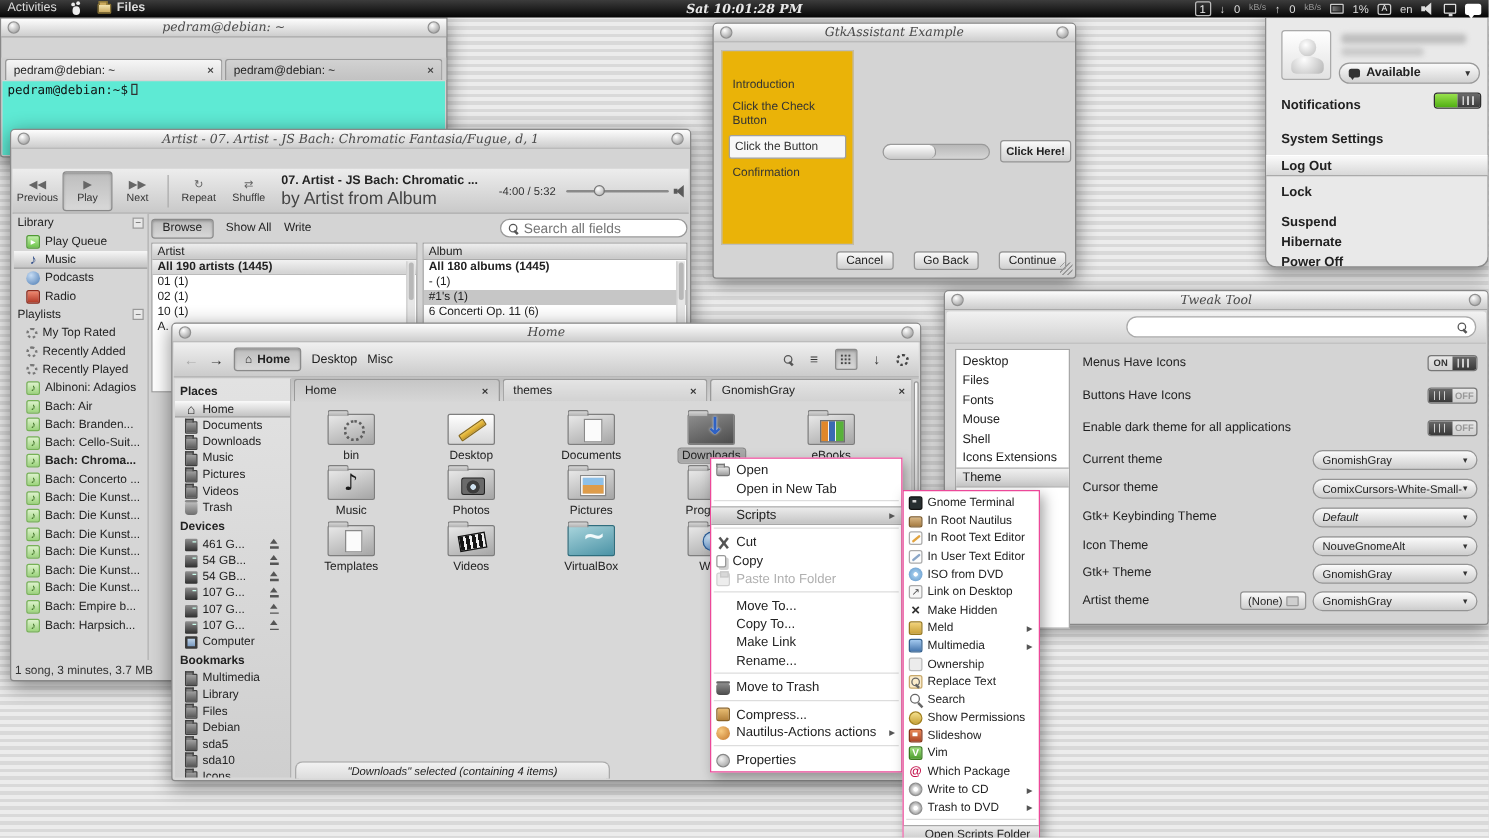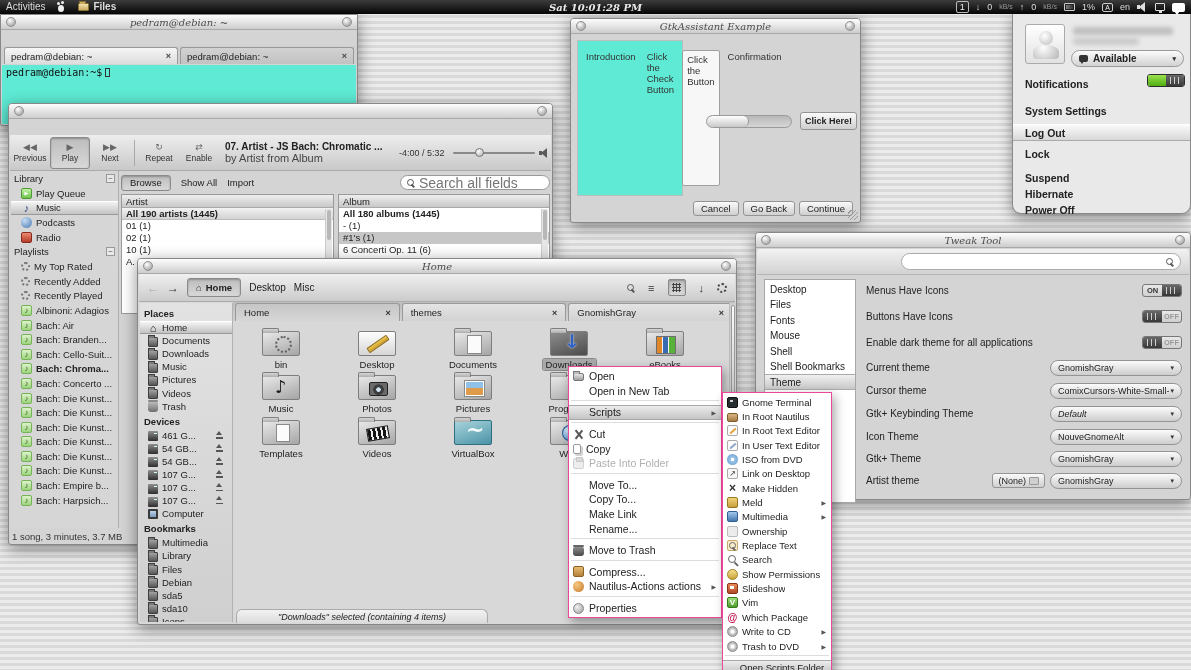--- a/index.html
+++ b/index.html
@@ -51,27 +51,27 @@
 .ttab{flex:1;display:flex;align-items:center;font-size:9.5px;color:#222;padding:0 6px;border:1px solid #999;border-bottom:none;border-radius:3px 3px 0 0}
 .ttab .x{margin-left:auto;font-weight:bold;font-size:9px;color:#444}
 .ttab.active{background:linear-gradient(#f6f6f6,#dcdcdc)}
 .ttab.inactive{background:linear-gradient(#d2d2d2,#c2c2c2)}
 .tcontent{position:absolute;left:1px;right:1px;top:50px;bottom:1px;background:#5eead4;font:10px "DejaVu Sans Mono",monospace;color:#111;padding:2px 4px}
 .cursor{display:inline-block;width:5px;height:9px;border:1px solid #333;vertical-align:-1px;margin-left:3px}
 .tscroll{position:absolute;right:2px;top:52px;bottom:3px;width:9px;background:#e4e4e4;border:1px solid #bbb;border-radius:4px}
 .tscroll::before{content:"";position:absolute;left:1px;right:1px;top:1px;height:22px;background:linear-gradient(#fafafa,#c6c6c6);border:1px solid #999;border-radius:4px}
 
 .assist{left:570px;top:18px;width:291px;height:205px;z-index:6}
-.asidebar{position:absolute;left:6px;top:21px;width:106px;bottom:26px;background:#5eead4;border:1px solid #bdbdbd;padding:9px 5px;font-size:9.5px;color:#333;display:flex;flex-direction:row;gap:5px}
+.asidebar{position:absolute;left:6px;top:21px;width:106px;bottom:26px;background:#eab308;border:1px solid #bdbdbd;padding:20px 5px;font-size:9.5px;color:#333;display:flex;flex-direction:column;gap:5px}
 .step{padding:1px 3px}
 .step.current{border:1px solid #a0a0a0;border-radius:2px;background:#f7f7f7;padding:3px 4px}
 .progress{position:absolute;left:135px;top:96px;width:86px;height:13px;border-radius:7px;background:linear-gradient(#b8b8b8,#d6d6d6);border:1px solid #9a9a9a;overflow:hidden}
 .pfill{width:50%;height:100%;background:linear-gradient(#ffffff,#c8c8c8);border-radius:7px;border-right:1px solid #999}
 .clickhere{position:absolute;left:229px;top:93px;width:57px;height:18px;font-size:9px;font-weight:bold}
-.abuttons{position:absolute;right:7px;bottom:6px;display:flex;gap:4px}
+.abuttons{position:absolute;right:7px;bottom:6px;display:flex;gap:16px}
 .abuttons .btn{height:15px;padding:0 7px}
 .grip{position:absolute;right:2px;bottom:2px;width:10px;height:10px;background:repeating-linear-gradient(135deg,transparent 0 2px,#9a9a9a 2px 3px)}
 
 .umenu{position:absolute;left:1012px;top:14px;width:179px;height:200px;background:#e9e9e9;border:1px solid #8a8a8a;border-top:none;border-radius:0 0 9px 9px;box-shadow:0 5px 14px rgba(0,0,0,.4);z-index:40;font-size:10.5px;color:#222}
 .avatar{position:absolute;left:12px;top:10px;width:40px;height:40px;background:linear-gradient(#fff,#e2e2e2);border:1px solid #aaa;border-radius:3px}
 .avatar::before{content:"";position:absolute;left:13px;top:6px;width:14px;height:14px;border-radius:50%;background:radial-gradient(circle at 40% 35%,#fff,#bbb)}
 .avatar::after{content:"";position:absolute;left:7px;bottom:4px;width:26px;height:14px;border-radius:50% 50% 4px 4px;background:radial-gradient(circle at 40% 20%,#fdfdfd,#b5b5b5)}
 .nameblur{position:absolute;left:60px;top:13px;width:100px;height:8px;background:#bfbfbf;border-radius:3px;filter:blur(2px)}
 .nameblur2{position:absolute;left:60px;top:24px;width:66px;height:7px;background:#cacaca;border-radius:3px;filter:blur(2px)}
 .presence{position:absolute;left:58px;top:36px;width:113px;height:17px;border-radius:9px;background:linear-gradient(#fbfbfb,#d2d2d2);border:1px solid #999;display:flex;align-items:center;gap:5px;padding:0 7px;font-weight:bold;font-size:10px}
@@ -86,36 +86,36 @@
 .logout{position:absolute;left:0;top:110px;width:100%;height:17px;background:linear-gradient(#fafafa,#d8d8d8);border-top:1px solid #fff;border-bottom:1px solid #aaa;display:flex;align-items:center;padding-left:12px;font-weight:bold}
 
 .musicw{left:8px;top:103px;width:545px;height:442px;z-index:10}
 .mtoolbar{position:absolute;left:1px;right:1px;top:31px;height:36px;background:linear-gradient(#ededed,#c9c9c9);border-bottom:1px solid #aaa;display:flex;align-items:center}
 .tbtn{width:40px;height:32px;display:flex;flex-direction:column;align-items:center;justify-content:center;font-size:8.5px;color:#333;gap:1px}
 .tbtn .gl{font-size:9px;color:#666;line-height:9px}
 .tbtn.pressed{border-radius:3px}
 .tsep{width:1px;height:26px;background:#aaa;margin:0 4px}
 .nowplay{width:170px;margin-left:6px;overflow:hidden;white-space:nowrap}
 .nowplay .t1{font-weight:bold;font-size:10px;color:#222}
-.nowplay .t2{font-size:11px;color:#444}
+.nowplay .t2{font-size:14px;color:#444}
 .mtime{font-size:9px;color:#333;margin:0 4px;white-space:nowrap}
 .mslider{position:relative;width:82px;height:10px;margin:0 4px}
 .mslider::before{content:"";position:absolute;left:0;right:0;top:4px;height:2px;background:#8a8a8a;border-radius:1px}
 .mknob{position:absolute;left:27%;top:0;width:9px;height:9px;border-radius:50%;background:radial-gradient(circle at 35% 30%,#fff,#aaa);border:1px solid #777}
 .msidebar{position:absolute;left:2px;top:67px;width:108px;bottom:16px;background:#d6d6d6;border-right:1px solid #b0b0b0;font-size:9.5px;color:#222;overflow:hidden}
 .shead{display:flex;align-items:center;padding:2px 3px;font-size:9.5px}
 .collapse{margin-left:auto;width:9px;height:9px;border:1px solid #999;background:#e8e8e8;font-size:8px;line-height:7px;text-align:center;color:#555}
 .srowm{display:flex;align-items:center;gap:4px;height:14.6px;padding-left:10px}
 .srowm.selected{background:linear-gradient(#f2f2f2,#c4c4c4);border-top:1px solid #fff;border-bottom:1px solid #999}
 .srowm.bold .slabel{font-weight:bold}
 .srowm .slabel{white-space:nowrap;overflow:hidden}
 .browserow{position:absolute;left:112px;right:2px;top:68px;height:21px;display:flex;align-items:center;gap:10px;font-size:9.5px;color:#222}
 .browsebtn{height:16px;padding:0 8px}
 .msearch{margin-left:auto;width:150px;height:15px;background:#fff;border:1px solid #999;border-radius:8px;display:flex;align-items:center;gap:4px;padding:0 6px}
-.msearch input{border:none;outline:none;width:100%;font-size:14px;background:transparent;color:#333}
+.msearch input{border:none;outline:none;width:100%;font-size:11px;background:transparent;color:#333}
 .mlist{position:absolute;top:90px;height:120px;background:#fff;border:1px solid #9a9a9a}
 .mlist.artist{left:112px;width:213px}
 .mlist.album{left:329px;width:212px}
 .mlhead{height:13px;background:linear-gradient(#eee,#c8c8c8);border-bottom:1px solid #aaa;font-size:9.5px;padding:0 4px;color:#222;line-height:13px}
 .mlrow{height:12px;line-height:12px;font-size:9.5px;padding:0 4px;color:#222;white-space:nowrap;overflow:hidden}
 .mlrow.selhead{font-weight:bold;background:linear-gradient(#f2f2f2,#d2d2d2);border-bottom:1px solid #bbb}
 .mlrow.boldrow{font-weight:bold}
 .mlrow.selrow{background:#c6c6c6}
 .mlscroll{position:absolute;right:1px;top:14px;bottom:1px;width:7px;background:#e6e6e6;border-left:1px solid #ccc}
 .mlscroll::before{content:"";position:absolute;left:1px;right:1px;top:1px;height:30px;background:#b8b8b8;border-radius:3px}
@@ -380,20 +380,21 @@
       </div>
     <span class="lbl" style="top:134px">Lock</span>
     <span class="lbl" style="top:158px">Suspend</span>
     <span class="lbl" style="top:174px">Hibernate</span>
     <span class="lbl" style="top:190px">Power Off</span>
   </div>
 
   <section class="win musicw">
     <div class="titlebar">
       <span class="clamp l"></span>
+      <span>Artist - 07. Artist - JS Bach: Chromatic Fantasia/Fugue, d, 1</span>
       <span class="clamp r"></span>
     </div>
     <div class="menubar">
 
     <span></span>
         <span></span>
         <span></span>
         <span></span>
         <span></span>
       </div>
@@ -410,21 +411,21 @@
           <span class="gl">▶▶</span>
           <span>Next</span>
         </div>
       <span class="tsep"></span>
       <div class="tbtn">
           <span class="gl">↻</span>
           <span>Repeat</span>
         </div>
       <div class="tbtn">
           <span class="gl">⇄</span>
-          <span>Enable</span>
+          <span>Shuffle</span>
         </div>
       <div class="nowplay">
         <div class="t1">07. Artist - JS Bach: Chromatic ...</div>
         <div class="t2">by Artist from Album</div>
       </div>
       <span class="mtime">-4:00 / 5:32</span>
       <div class="mslider">
           <span class="mknob"></span>
         </div>
       <span class="spk" style="filter:invert(.7)"></span>
@@ -525,21 +526,21 @@
           </div>
           <div class="srowm">
             <span class="sicon ic-plist"></span>
             <span class="slabel">Bach: Harpsich...</span>
           </div>
         </div>
     </div>
     <div class="browserow">
       <button class="btn browsebtn pressed">Browse</button>
       <span>Show All</span>
-      <span>Import</span>
+      <span>Write</span>
       <span class="msearch">
         <span class="mag"></span>
         <input placeholder="Search all fields" style="">
       </span>
     </div>
     <div class="mlist artist">
       <div class="mlhead">Artist</div>
       <div>
 
       <div class="mlrow selhead"><span>All 190 artists (1445)</span></div>
@@ -576,21 +577,21 @@
         <span class="mag"></span>
       </span>
     </div>
     <div class="tcats">
 
     <div class="tcat"><span>Desktop</span></div>
         <div class="tcat"><span>Files</span></div>
         <div class="tcat"><span>Fonts</span></div>
         <div class="tcat"><span>Mouse</span></div>
         <div class="tcat"><span>Shell</span></div>
-        <div class="tcat"><span>Shell Bookmarks</span></div>
+        <div class="tcat"><span>Icons Extensions</span></div>
         <div class="tcat selected"><span>Theme</span></div>
         <div class="tcat"><span>Typing</span></div>
         <div class="tcat"><span>Windows</span></div>
       </div>
     <div class="trow" style="top:49px">
       <span class="tlabel">Menus Have Icons</span>
       <span class="toggle on">
           <span class="tlab">ON</span>
           <span class="tknob">
             <span class="knobhatch"></span>

